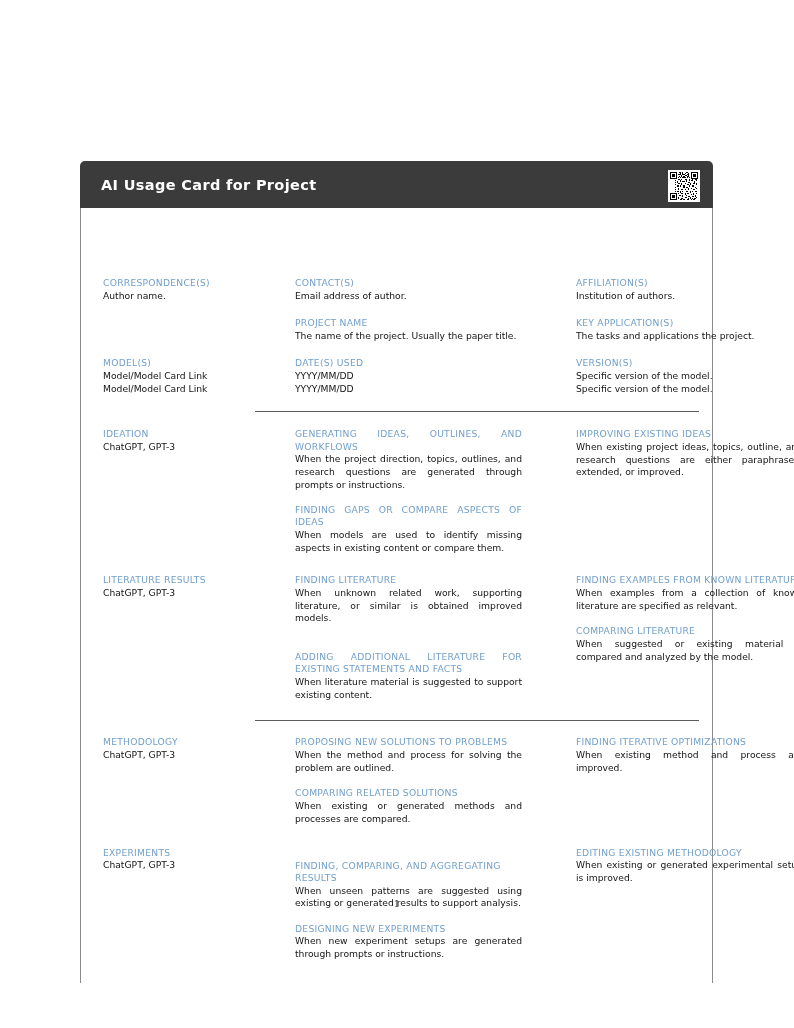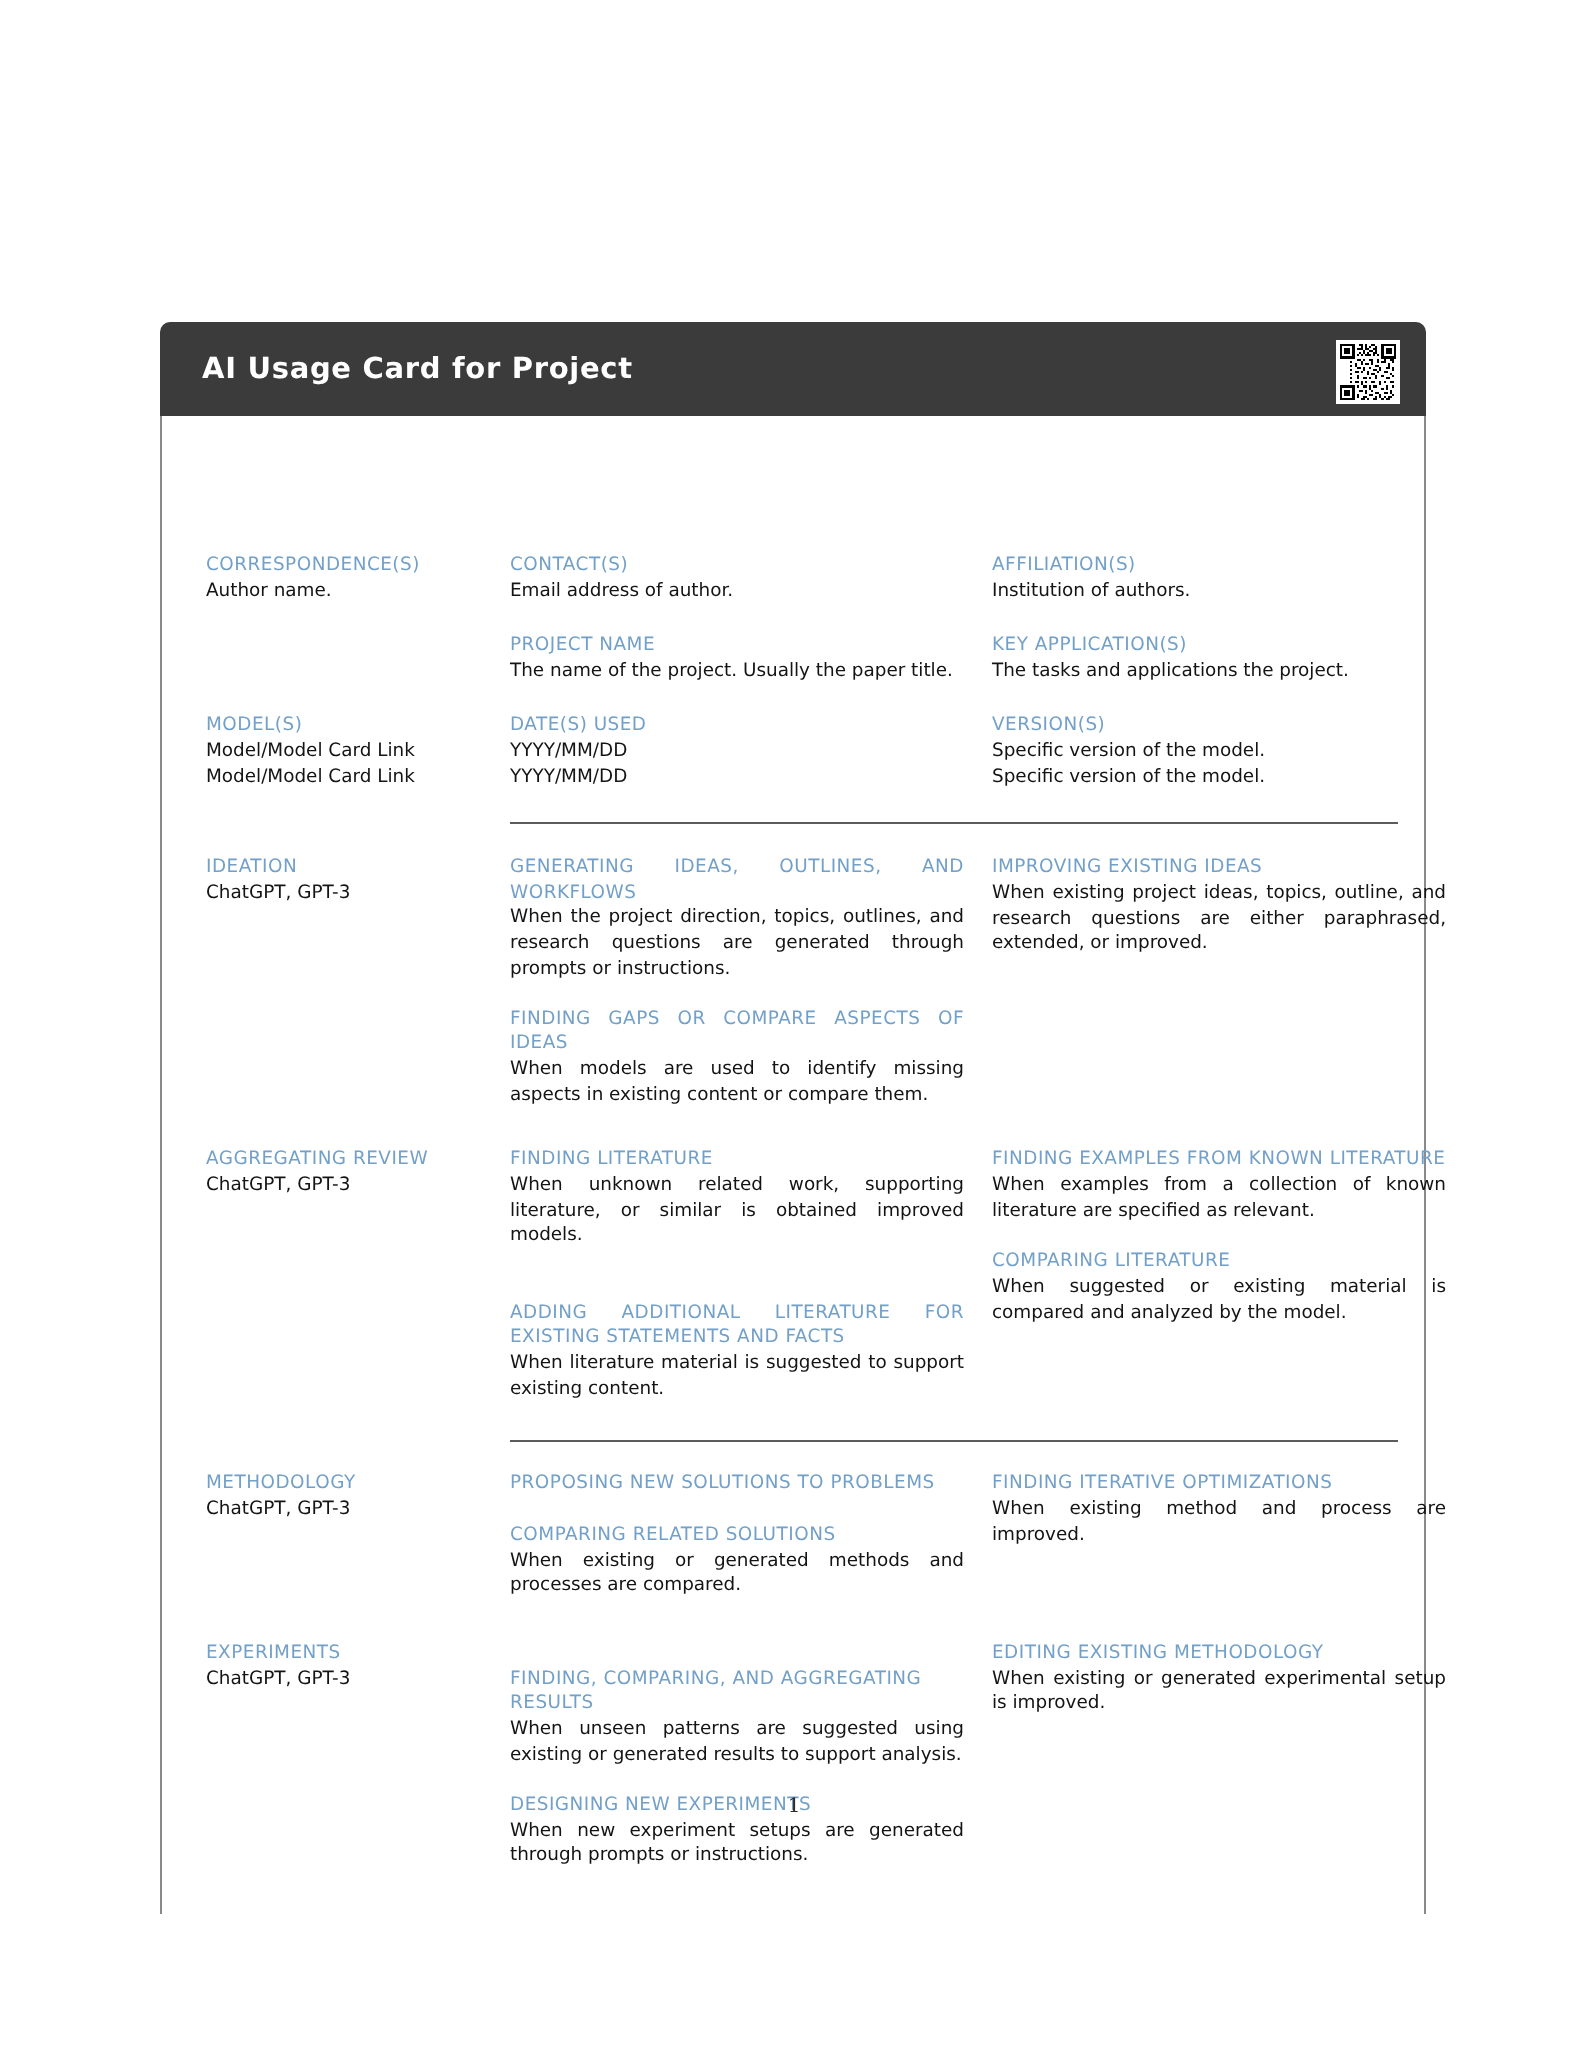--- a/index.html
+++ b/index.html
@@ -75,20 +75,21 @@
     padding: 0 0 0 0;
   }
 
   
   .row {
     display: grid;
     grid-template-columns: 152px 241px 240px;
     column-gap: 0;
     padding-left: 22px;
     box-sizing: border-box;
+    gap: 40px;
   }
   .col { box-sizing: border-box; padding-right: 12px; }
   .col.c2 { padding-right: 14px; }
   .col.c3 { padding-right: 13px; }
 
   
   .h {
     color: #73a0c8;
     font-size: 9.2px;
     line-height: 12.4px;
@@ -338,21 +339,21 @@
           <div class="col c3">
             <div class="block">
               <div class="h">IMPROVING EXISTING IDEAS</div>
               <div class="body-text">When existing project ideas, topics, outline, and research questions are either paraphrased, extended, or improved.</div>
             </div>
           </div>
         </div>
 
         <div class="row" style="padding-top:20px;">
           <div class="col c1">
-            <div class="h nojust">AGGREGATING REVIEW</div>
+            <div class="h nojust">LITERATURE RESULTS</div>
             <div class="body-text left">ChatGPT, GPT-3</div>
           </div>
           <div class="col c2">
             <div class="block">
               <div class="h nojust">FINDING LITERATURE</div>
               <div class="body-text">When unknown related work, supporting literature, or similar is obtained improved models.</div>
             </div>
             <div class="block" style="margin-top:26px;">
               <div class="h">ADDING ADDITIONAL LITERATURE FOR EXISTING STATEMENTS AND FACTS</div>
               <div class="body-text">When literature material is suggested to support existing content.</div>
@@ -374,20 +375,21 @@
           <div class="rule"></div>
         </div>
         <div class="row" style="padding-top:15px;">
           <div class="col c1">
             <div class="h nojust">METHODOLOGY</div>
             <div class="body-text left">ChatGPT, GPT-3</div>
           </div>
           <div class="col c2">
             <div class="block">
               <div class="h">PROPOSING NEW SOLUTIONS TO PROBLEMS</div>
+              <div class="body-text">When the method and process for solving the problem are outlined.</div>
             </div>
             <div class="block" style="margin-top:13px;">
               <div class="h nojust">COMPARING RELATED SOLUTIONS</div>
               <div class="body-text">When existing or generated methods and processes are compared.</div>
             </div>
           </div>
           <div class="col c3">
             <div class="block">
               <div class="h nojust">FINDING ITERATIVE OPTIMIZATIONS</div>
               <div class="body-text">When existing method and process are improved.</div>

